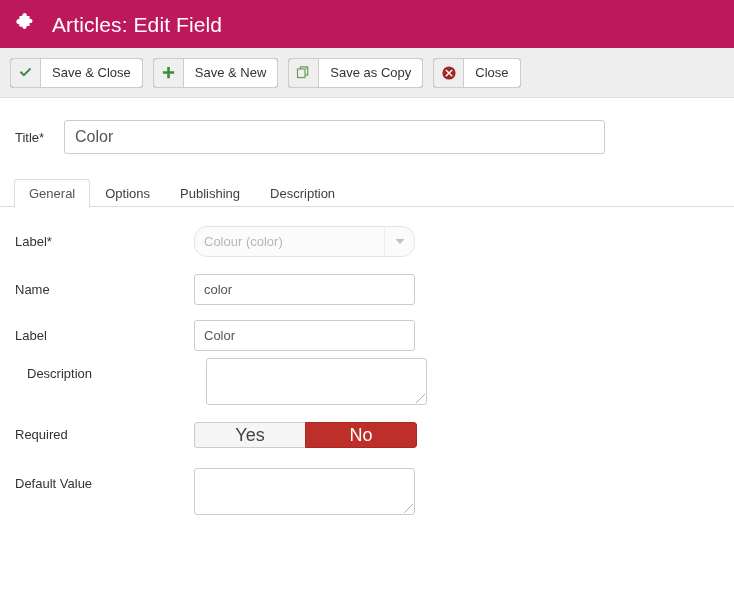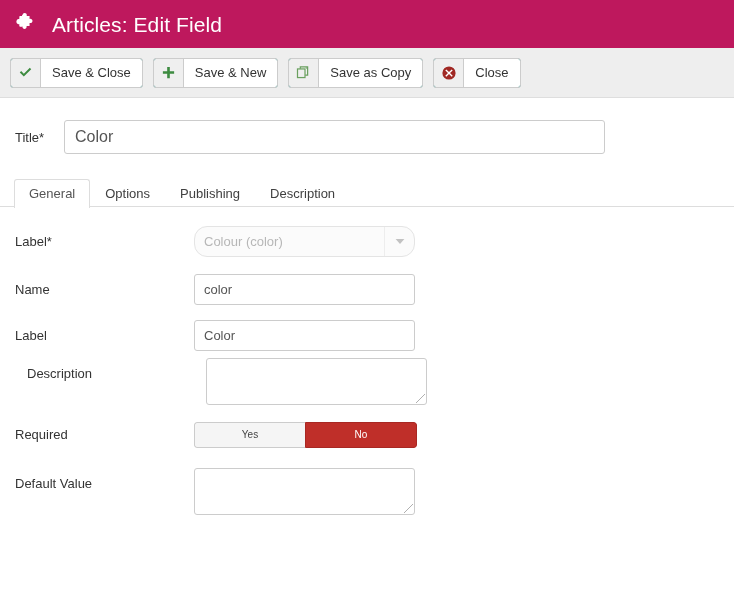--- a/index.html
+++ b/index.html
@@ -237,21 +237,21 @@
     width: 223px;
     height: 26px;
     border-radius: 3px;
     overflow: hidden;
   }
   .toggle .opt {
     flex: 1;
     display: flex;
     align-items: center;
     justify-content: center;
-    font-size: 10px;
+    font-size: 18px;
     cursor: pointer;
     line-height: 1;
   }
   .toggle .opt.off {
     background: #f5f5f5;
     color: #444444;
     border: 1px solid #cccccc;
     border-right: none;
     border-radius: 3px 0 0 3px;
   }

